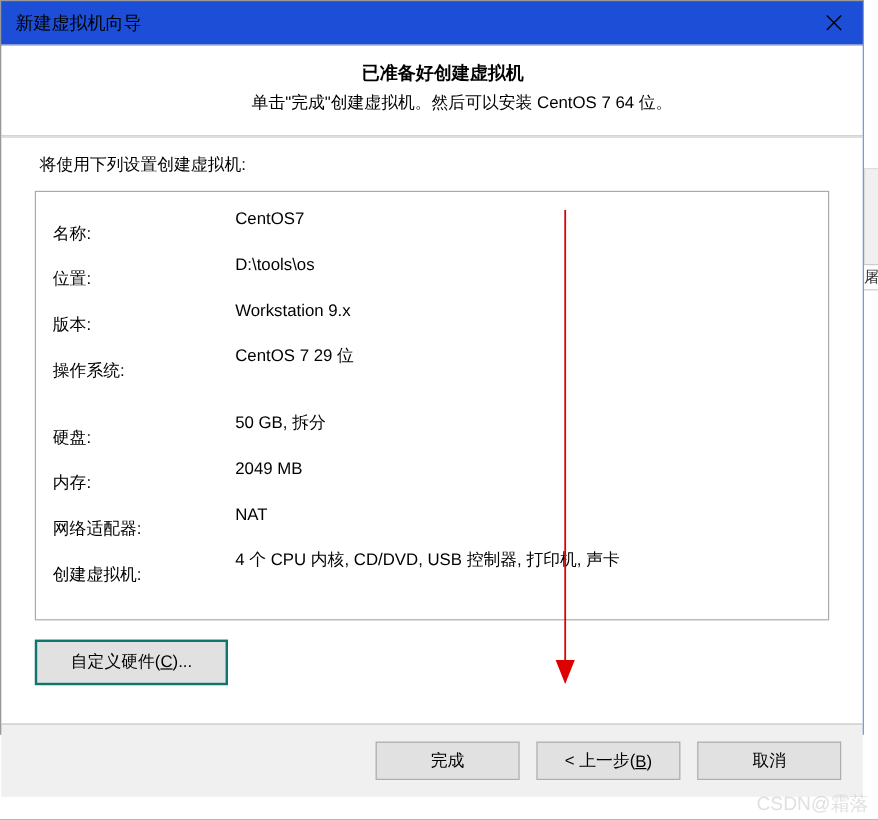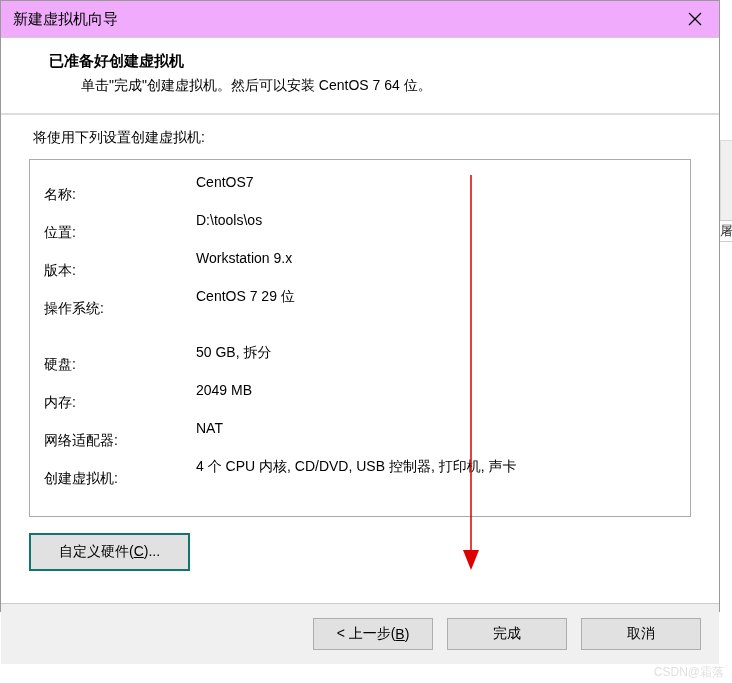--- a/index.html
+++ b/index.html
@@ -13,21 +13,21 @@
       background: #fff;
       width: 732px;
       height: 683px;
       overflow: hidden;
       position: relative;
     }
     .dialog {
       width: 720px;
       height: 612px;
       border: 1px solid #999;
-      background: #f0abfc;
+      background: #1d4ed8;
       display: flex;
       flex-direction: column;
       position: relative;
     }
     .titlebar {
       display: flex;
       align-items: center;
       justify-content: space-between;
       padding: 6px 12px;
       border-bottom: 1px solid #ccc;
@@ -46,20 +46,21 @@
       cursor: pointer;
       font-size: 14px;
     }
     .close-btn svg {
       width: 14px;
       height: 14px;
     }
     .header-section {
       padding: 14px 30px 18px 48px;
       background: #fff;
+      text-align: center;
     }
     .header-title {
       font-size: 15px;
       font-weight: bold;
       color: #000;
       margin-bottom: 6px;
     }
     .header-subtitle {
       font-size: 14px;
       color: #000;
@@ -146,21 +147,21 @@
     }
     .arrow-overlay {
       position: absolute;
       pointer-events: none;
       z-index: 10;
     }
     .watermark {
       position: absolute;
       bottom: 2px;
       right: 8px;
-      font-size: 12px;
+      font-size: 16px;
       color: #ccc;
       opacity: 0.6;
       pointer-events: none;
     }
     .right-decor {
       position: absolute;
       right: 0;
       top: 140px;
       width: 12px;
       height: 100px;
@@ -248,26 +249,26 @@
       </button>
     </div>
 
     <svg class="arrow-overlay" style="left:440px; top:60px;" width="60" height="400">
       <line x1="30" y1="0" x2="30" y2="380" stroke="#d00" stroke-width="1.5"></line>
       <polygon points="30,395 22,375 38,375" fill="#d00"></polygon>
     </svg>
   </div>
 
   <div class="footer">
+    <button class="footer-btn">完成</button>
     <button class="footer-btn">
       <span>&lt; 上一步(</span>
         <span class="underline">B</span>
         <span>)</span>
     </button>
-    <button class="footer-btn">完成</button>
     <button class="footer-btn">取消</button>
   </div>
 </div>
 
 <div class="right-decor"></div>
 <div class="right-decor2">屠</div>
 
 <div class="watermark">CSDN@霜落</div>
 
 </body></html>

